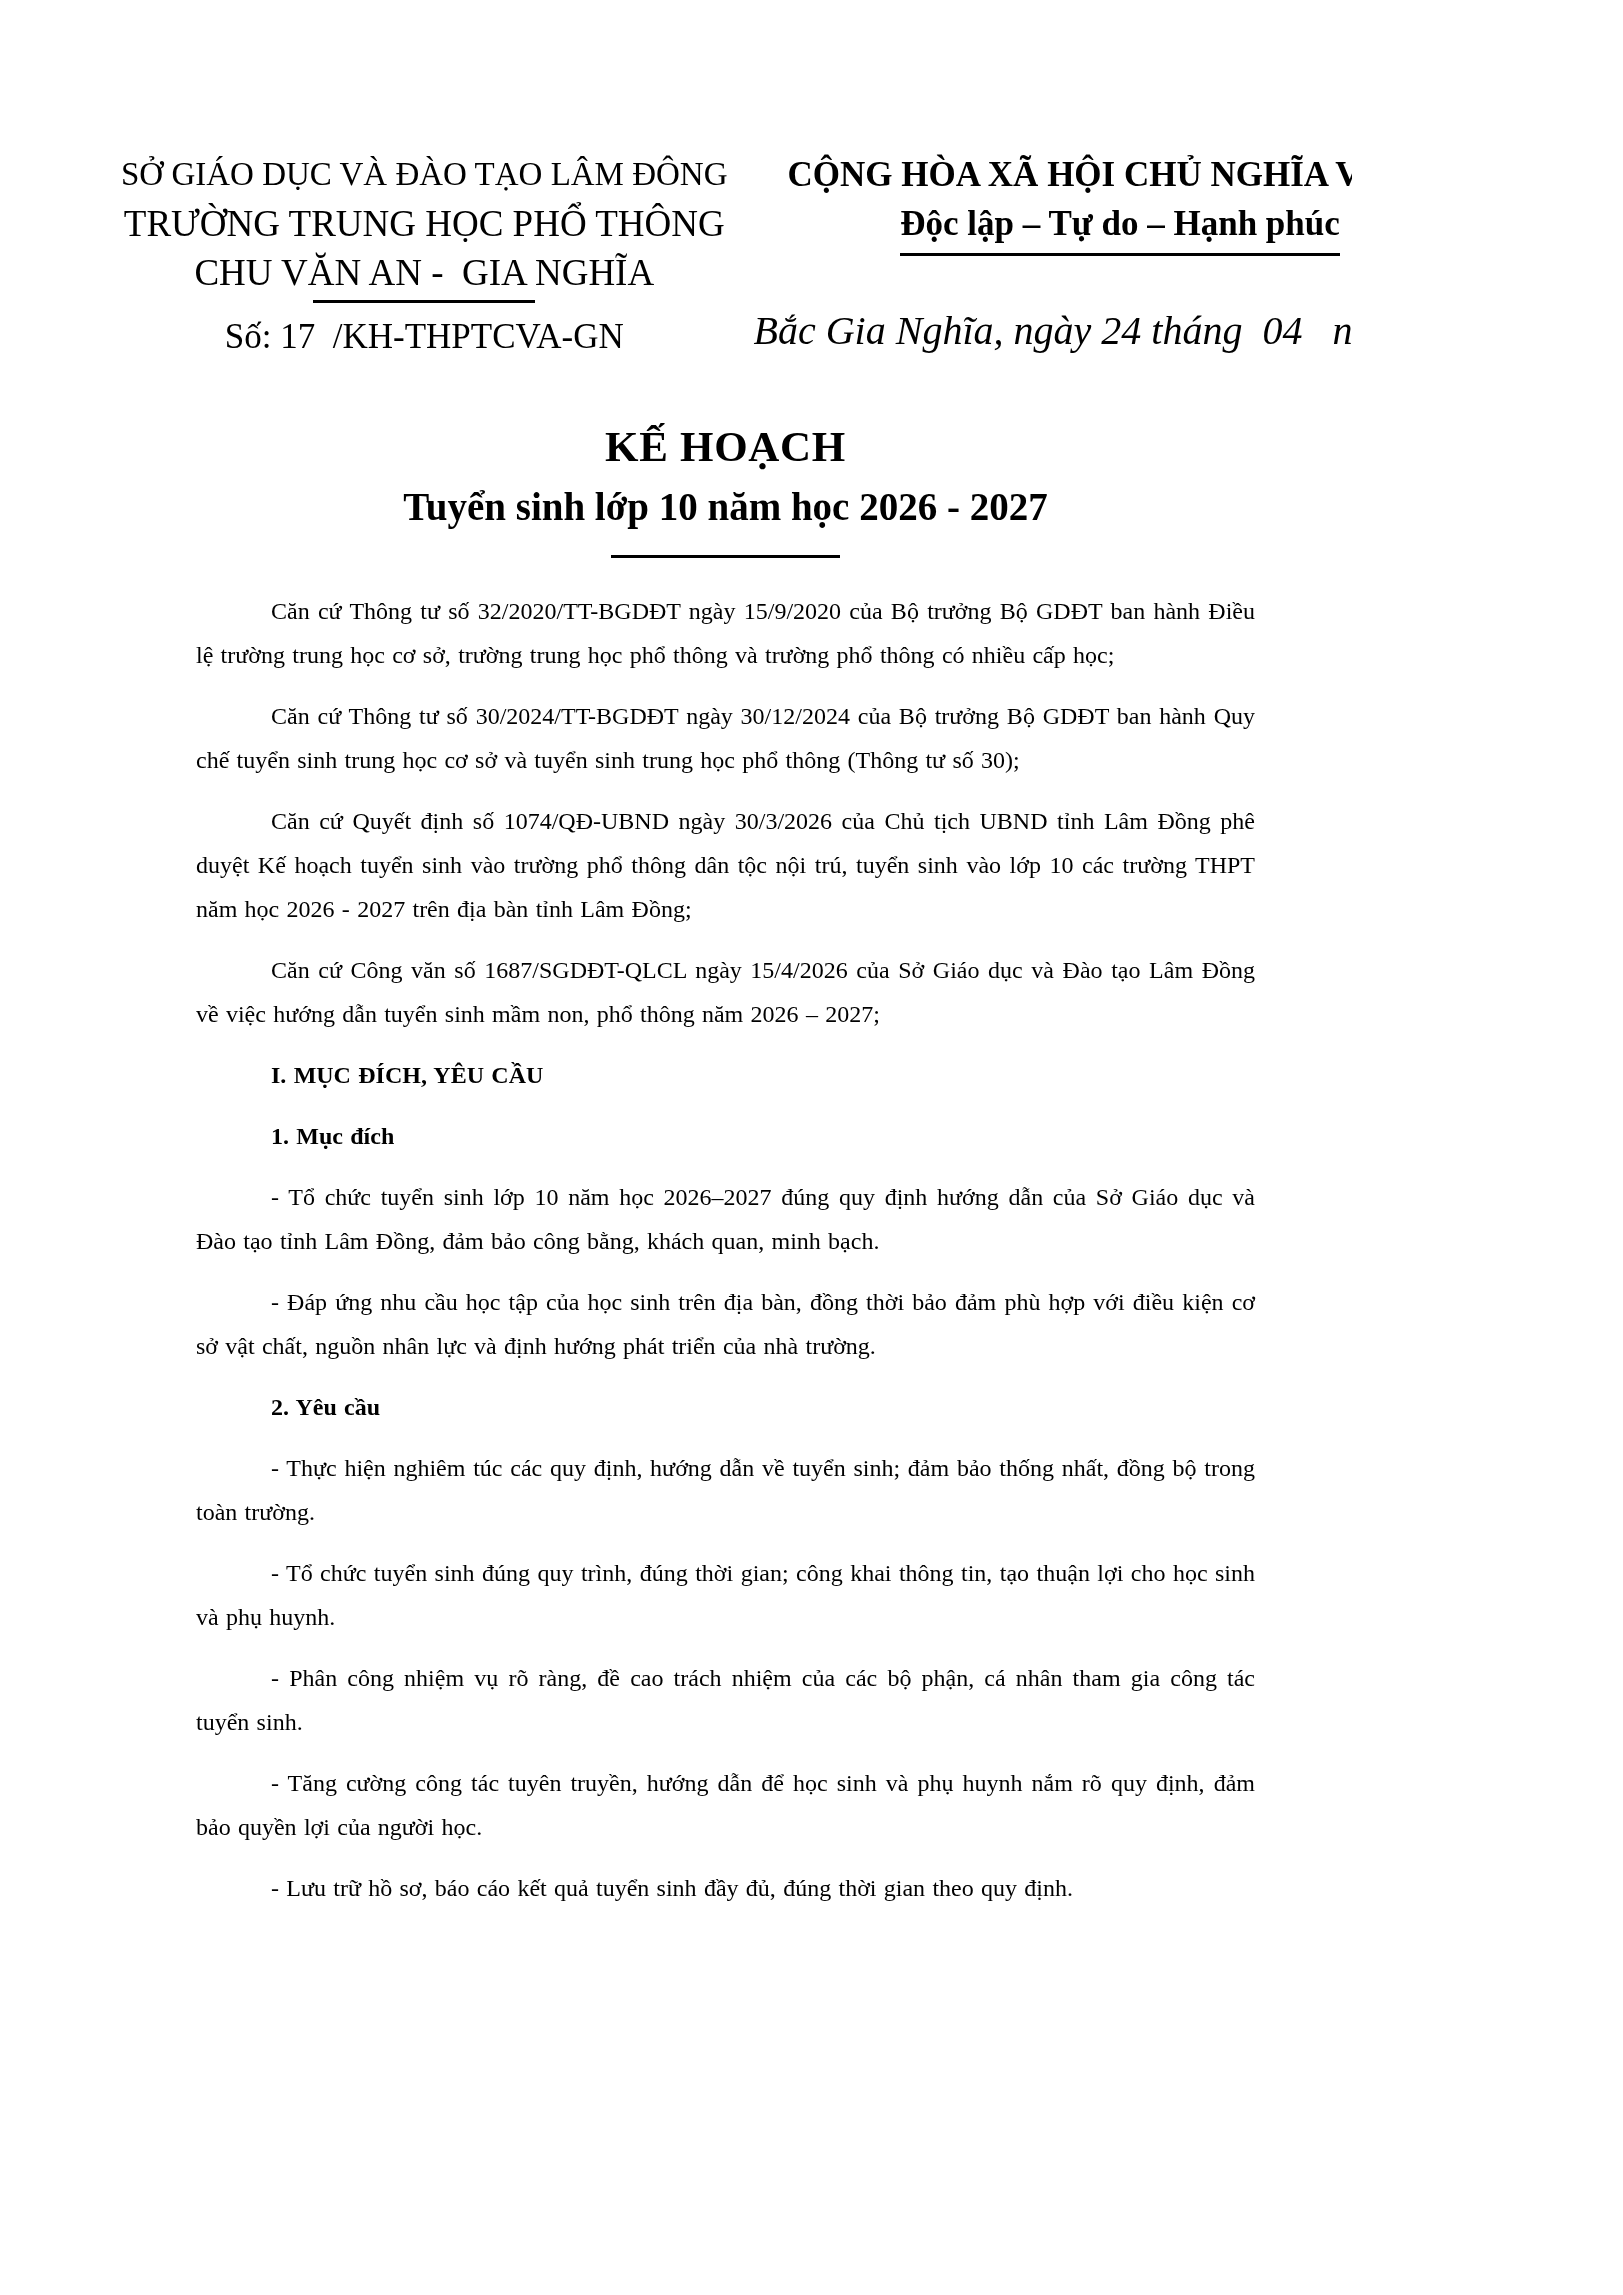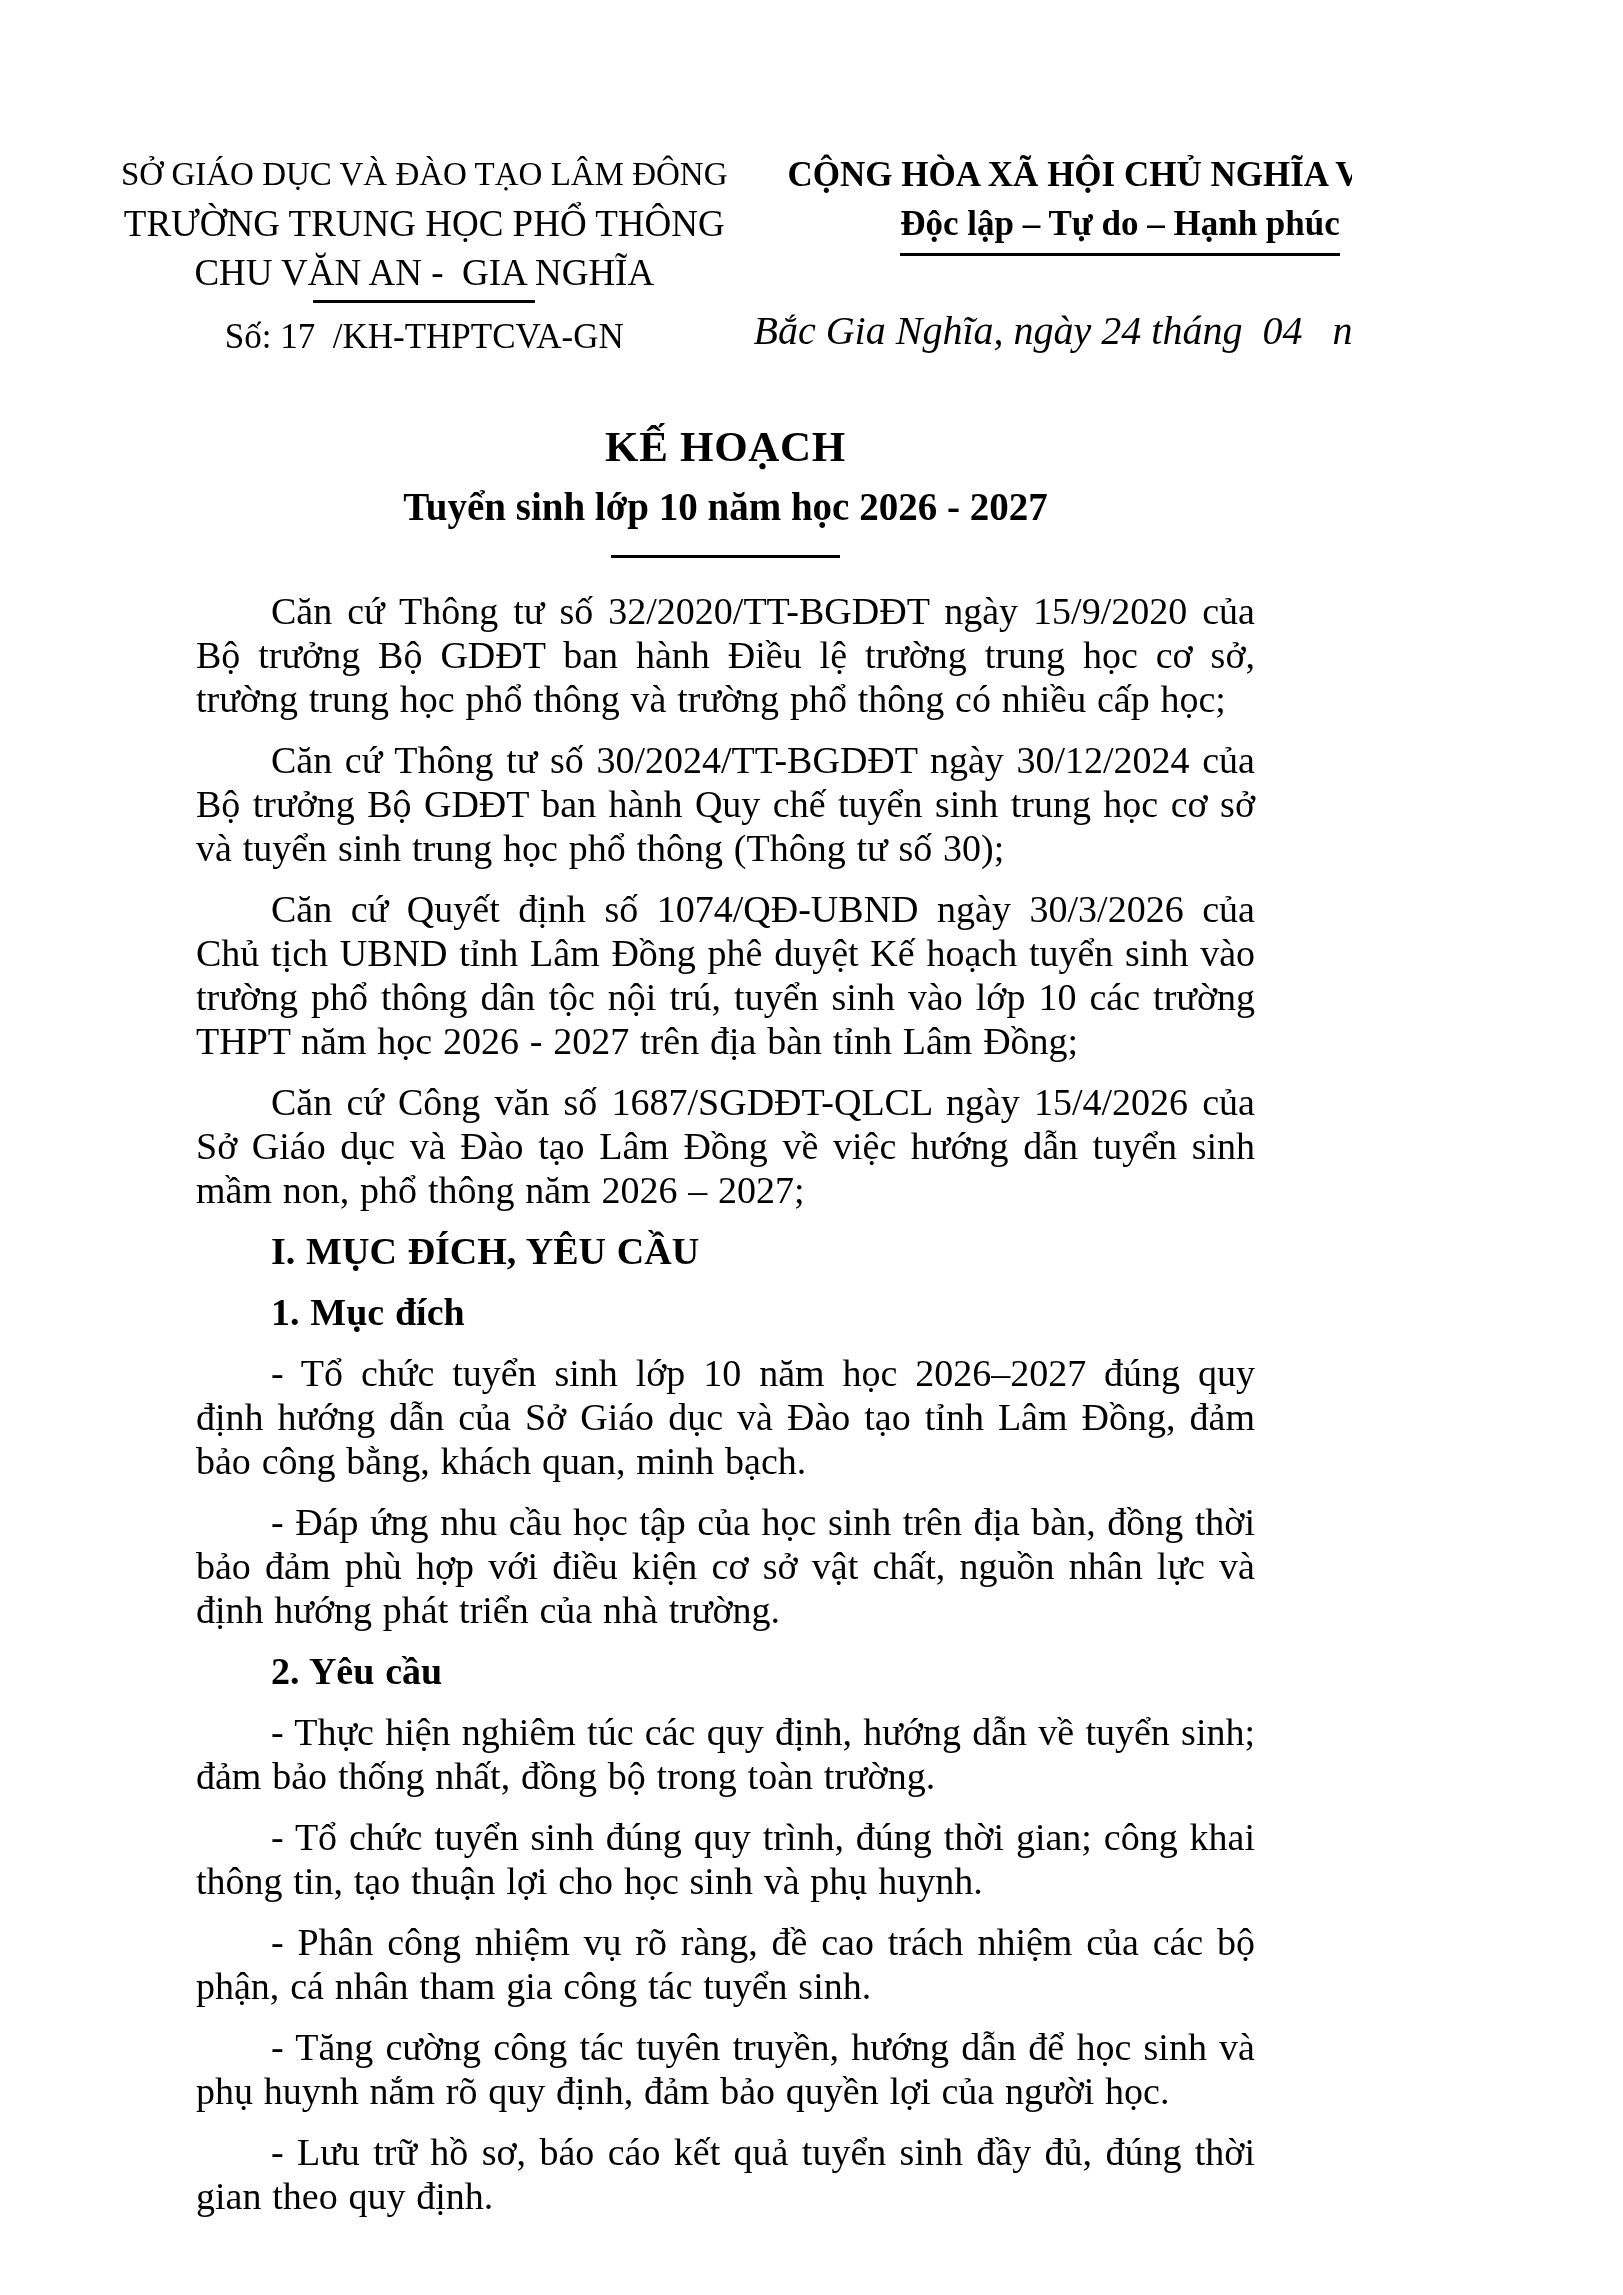--- a/index.html
+++ b/index.html
@@ -28,21 +28,21 @@
   .motto-underlined { display: inline-block; border-bottom: 3.3px solid #000; padding-bottom: 4.6px; }
   .date-line { font-style: italic; font-size: 40px; line-height: 49px; margin-top: 48px; white-space: pre; }
   
   .title-block { margin: 60px 97px 0 196px; text-align: center; }
   .doc-title { font-size: 43px; font-weight: bold; line-height: 52px; letter-spacing: 0.7px; margin-top: 20px; }
   .doc-subtitle { font-size: 39px; font-weight: bold; line-height: 52px; margin-top: 7.9px; }
   .title-rule { width: 229px; height: 3.3px; background: #000; margin: 22px auto 0; }
   
   .doc-body { margin: 31px 97px 0 196px; }
   .para {
-    font-size: 38px;
+    font-size: 24px;
     line-height: 44px;
     margin-bottom: 17px;
     text-align: justify;
     text-indent: 75px;
     word-spacing: 1.3px;
   }
   .para.heading { font-weight: bold; text-align: left; }
 </style>
 </head>
 <body>

